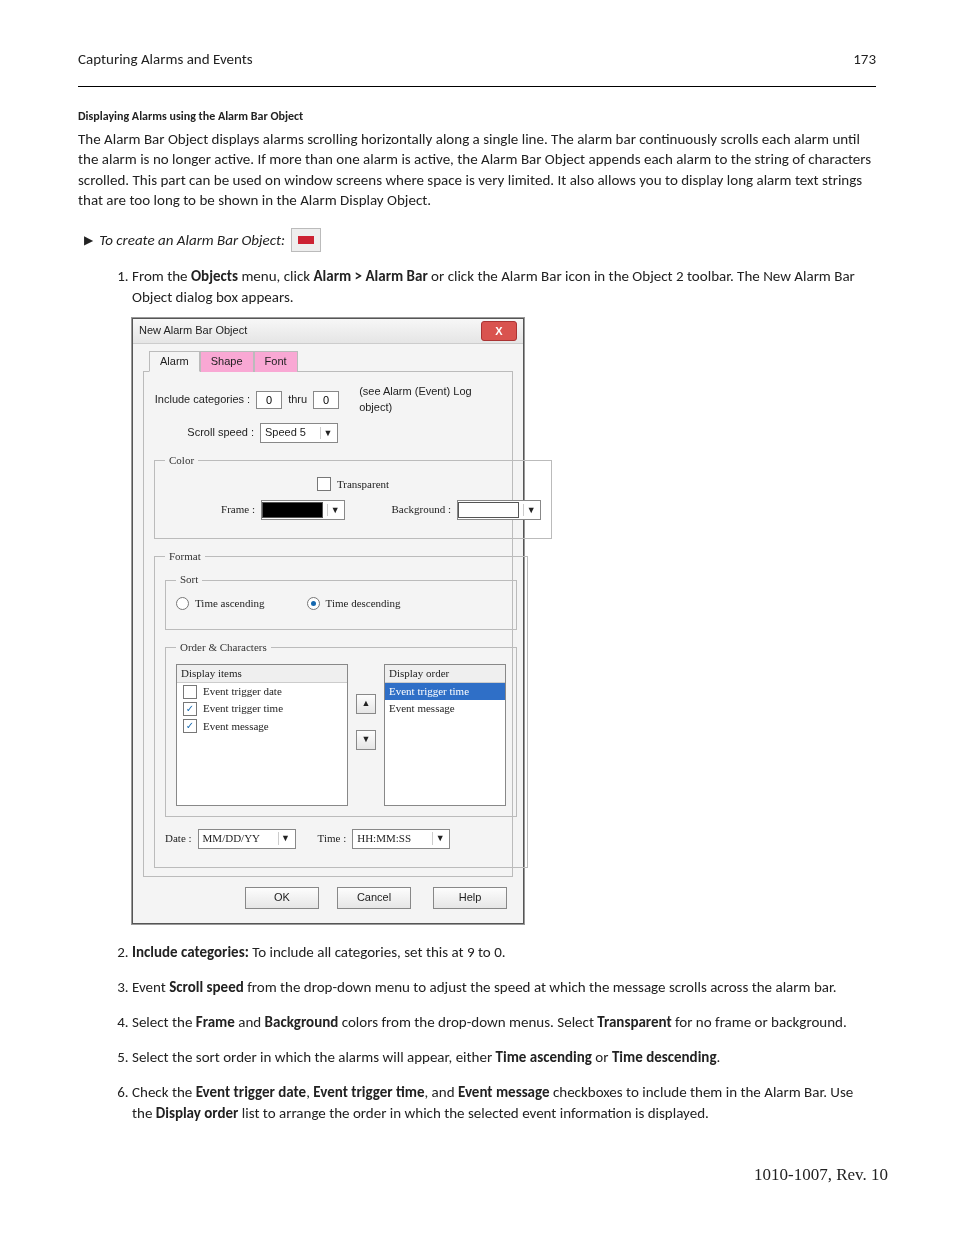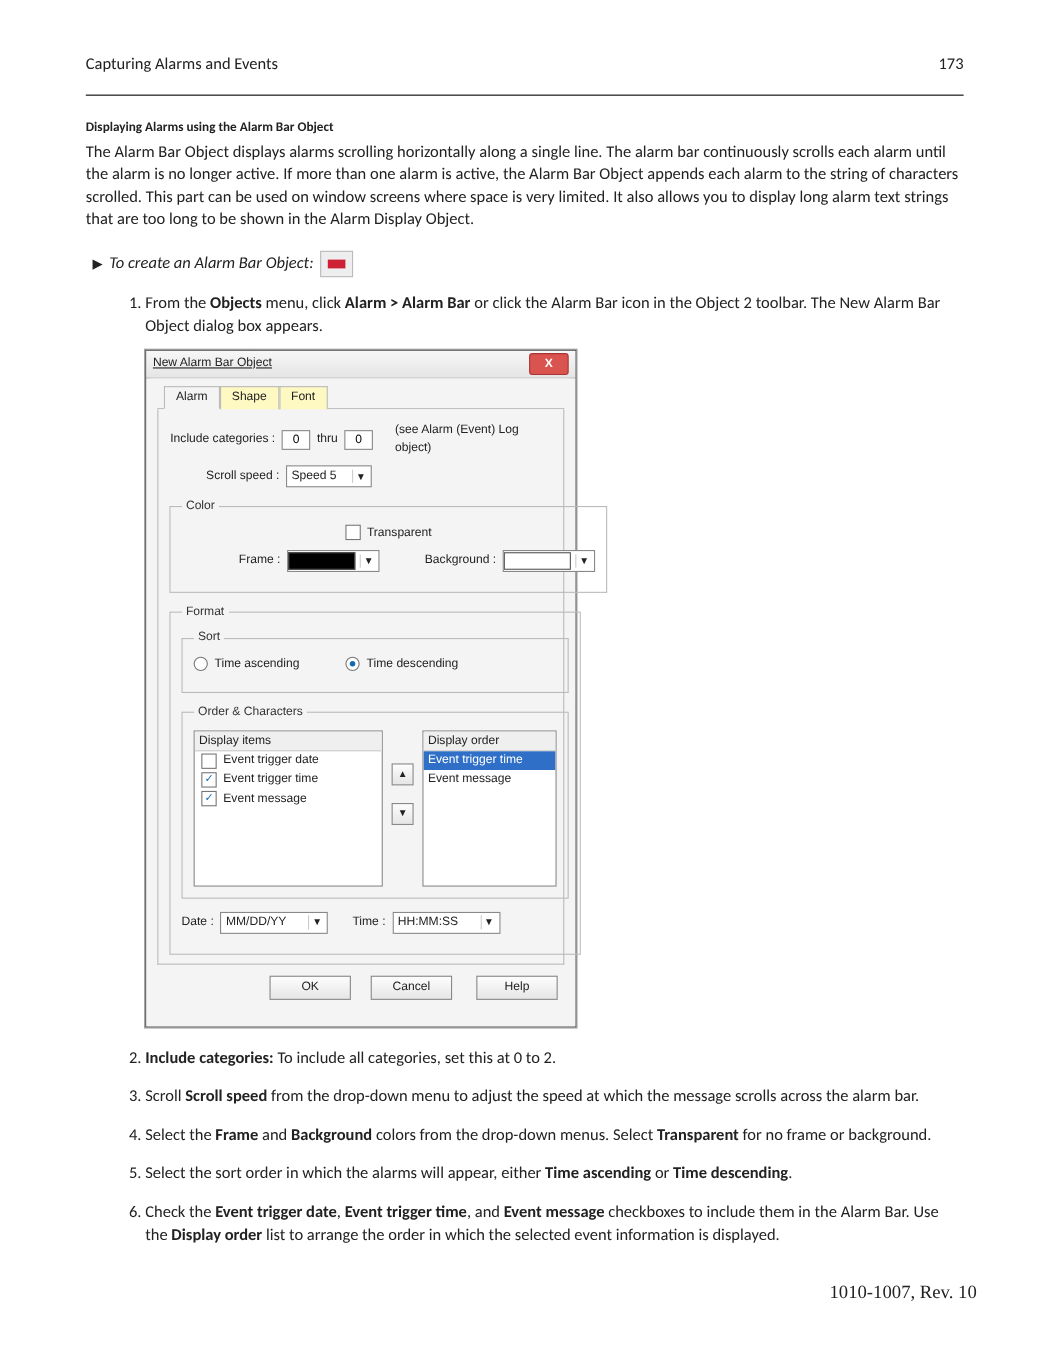--- a/index.html
+++ b/index.html
@@ -83,47 +83,47 @@
   }
   .dlg-titlebar {
     height: 24px;
     background: linear-gradient(#f7f7f7,#e5e5e5);
     border-bottom: 1px solid #ccc;
     display: flex;
     align-items: center;
     padding: 0 6px;
     position: relative;
   }
-  .dlg-title { flex: 1; text-decoration: underline; }
+  .dlg-title { flex: 1; }
   .dlg-close {
     width: 34px;
     height: 18px;
     background: #d9534f;
     border: 1px solid #a33;
     border-radius: 3px;
     color: #fff;
     font-weight: bold;
     font-size: 11px;
     display: flex; align-items: center; justify-content: center;
     line-height: 1;
   }
   .dlg-body {
-    padding: 6px 10px 20px 10px;
+    padding: 6px 10px 10px 10px;
     background: #f4f4f4;
   }
   .tabs {
     display: flex;
     gap: 0;
     border-bottom: 1px solid #bbb;
     padding-left: 6px;
   }
   .tab {
     border: 1px solid #bbb;
     border-bottom: none;
-    background: #fef9c3;
+    background: #f9a8d4;
     padding: 2px 10px;
     font-size: 11px;
     position: relative;
     top: 1px;
   }
   .tab.active {
     background: #f4f4f4;
     border-bottom: 1px solid #f4f4f4;
   }
   .tabpage {
@@ -165,20 +165,21 @@
   .dd .caret {
     width: 14px;
     text-align: center;
     border-left: 1px solid #ccc;
     font-size: 9px;
   }
   fieldset.grp {
     border: 1px solid #bbb;
     margin: 10px 0 0 0;
     padding: 8px 10px 10px 10px;
+    font-family: Liberation Serif, serif;
   }
   fieldset.grp legend {
     font-size: 11px;
     padding: 0 4px;
     color: #333;
   }
   .chk {
     width: 12px; height: 12px;
     border: 1px solid #777;
     background: #fff;
@@ -393,25 +394,25 @@
           <div class="dlg-buttons">
             <span class="btn">OK</span>
             <span class="btn">Cancel</span>
             <span class="btn" style="position:absolute;right:6px">Help</span>
           </div>
         </div>
       </div>
     </li>
 
     <li>
-      <span class="bold">Include categories:</span><span> To include all categories, set this at 0 to 2.</span>
-    </li>
-
-    <li>
-      <span>Scroll </span><span class="bold">Scroll speed</span><span> from the drop-down menu to adjust the speed at which the message scrolls across the alarm bar.</span>
+      <span class="bold">Include categories:</span><span> To include all categories, set this at 9 to 0.</span>
+    </li>
+
+    <li>
+      <span>Event </span><span class="bold">Scroll speed</span><span> from the drop-down menu to adjust the speed at which the message scrolls across the alarm bar.</span>
     </li>
 
     <li>
       <span>Select the </span><span class="bold">Frame</span><span> and </span><span class="bold">Background</span><span> colors from the drop-down menus. Select </span><span class="bold">Transparent</span><span> for no frame or background.</span>
     </li>
 
     <li>
       <span>Select the sort order in which the alarms will appear, either </span><span class="bold">Time ascending</span><span> or </span><span class="bold">Time descending</span><span>.</span>
     </li>
 

